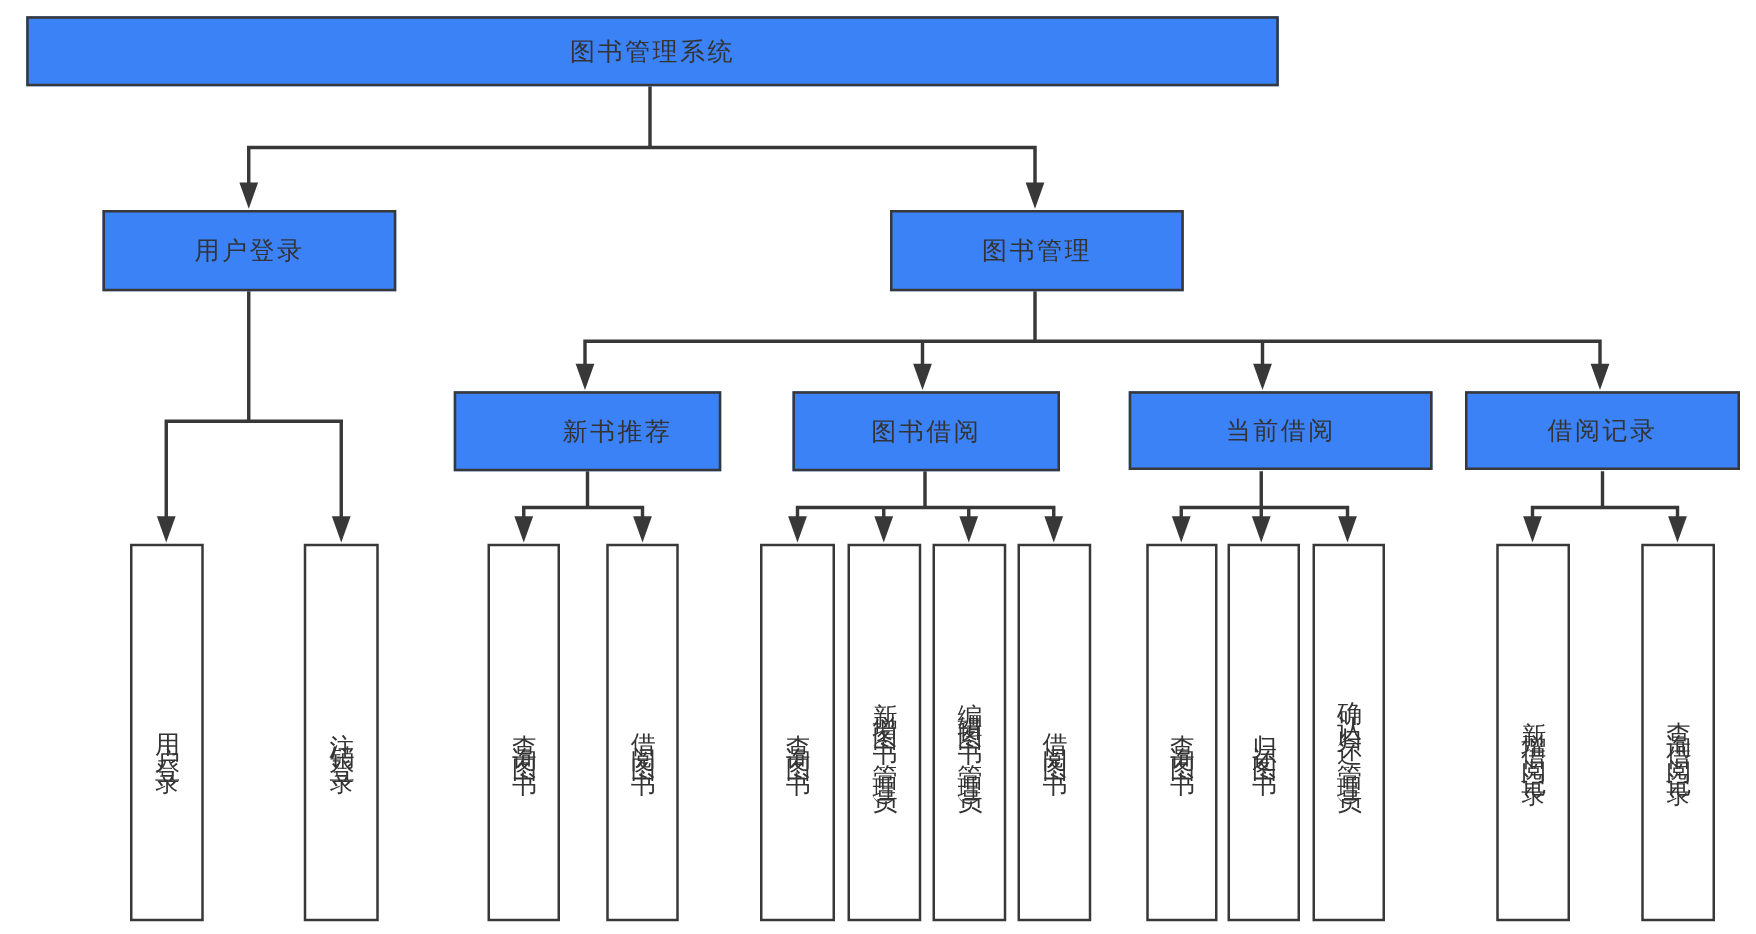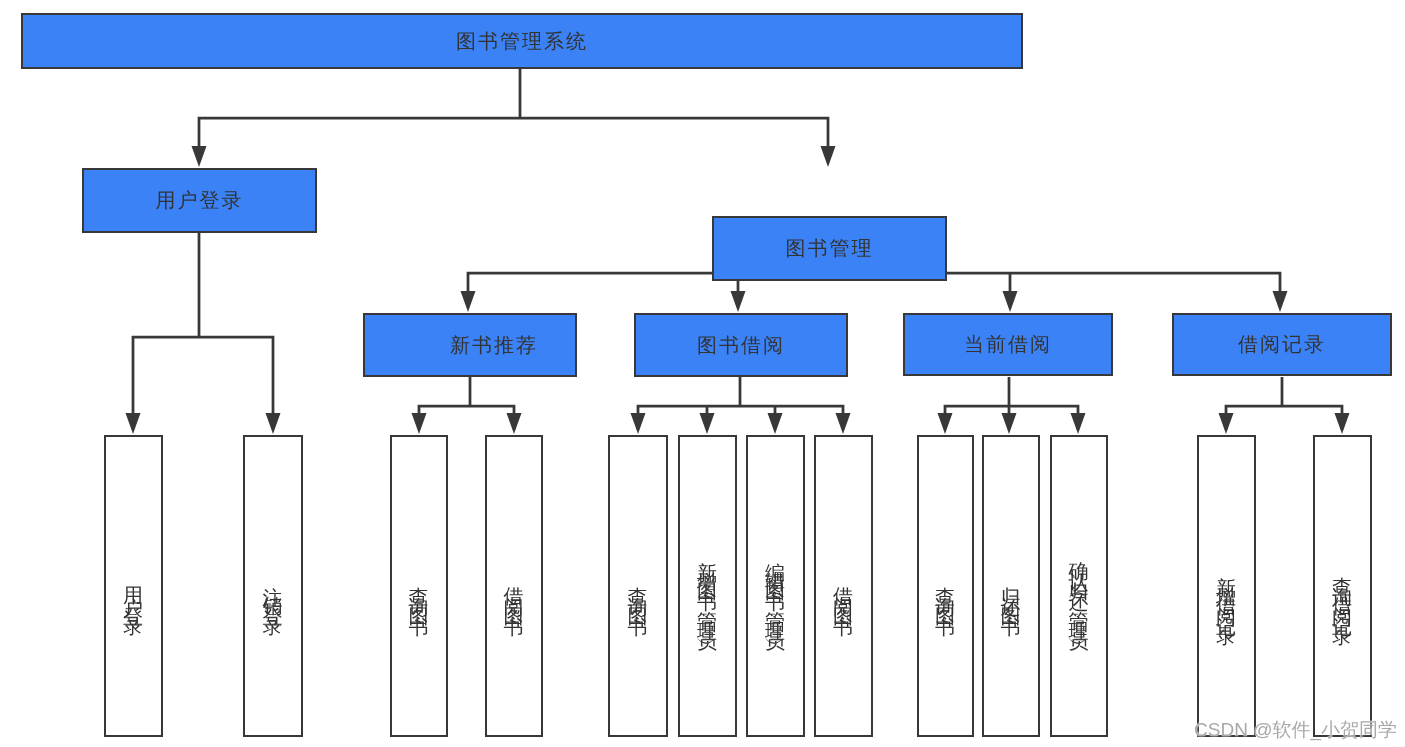--- a/index.html
+++ b/index.html
@@ -110,31 +110,31 @@
     </g>
   </svg>
 
   <div class="hbox" style="left:21px; top:13px; width:1002px; height:56px;">
     <span>图书管理系统</span>
   </div>
 
   <div class="hbox" style="left:82px; top:168px; width:235px; height:65px;">
     <span>用户登录</span>
   </div>
-  <div class="hbox" style="left:712px; top:168px; width:235px; height:65px;margin-top:48px;">
+  <div class="hbox" style="left:712px; top:168px; width:235px; height:65px;">
     <span>图书管理</span>
   </div>
 
   <div class="hbox" style="left:363px; top:313px; width:214px; height:64px;padding-left:48px;">
     <span>新书推荐</span>
   </div>
   <div class="hbox" style="left:634px; top:313px; width:214px; height:64px;">
     <span>图书借阅</span>
   </div>
-  <div class="hbox" style="left:903px; top:313px; width:210px; height:63px;">
+  <div class="hbox" style="left:903px; top:313px; width:243px; height:63px;">
     <span>当前借阅</span>
   </div>
   <div class="hbox" style="left:1172px; top:313px; width:220px; height:63px;">
     <span>借阅记录</span>
   </div>
 
   <div class="leaf" style="left:104px; width:59px;">
     <span class="vtext">用户登录</span>
   </div>
   <div class="leaf" style="left:243px; width:60px;">
@@ -171,15 +171,14 @@
     <span class="vtext">确认归还（管理员）</span>
   </div>
 
   <div class="leaf" style="left:1197px; width:59px;">
     <span class="vtext">新增借阅记录</span>
   </div>
   <div class="leaf" style="left:1313px; width:59px;">
     <span class="vtext">查询借阅记录</span>
   </div>
 
-  <div id="watermark">CSDN @软件_小贺同学</div>
 
 </div>
 
 </body></html>

